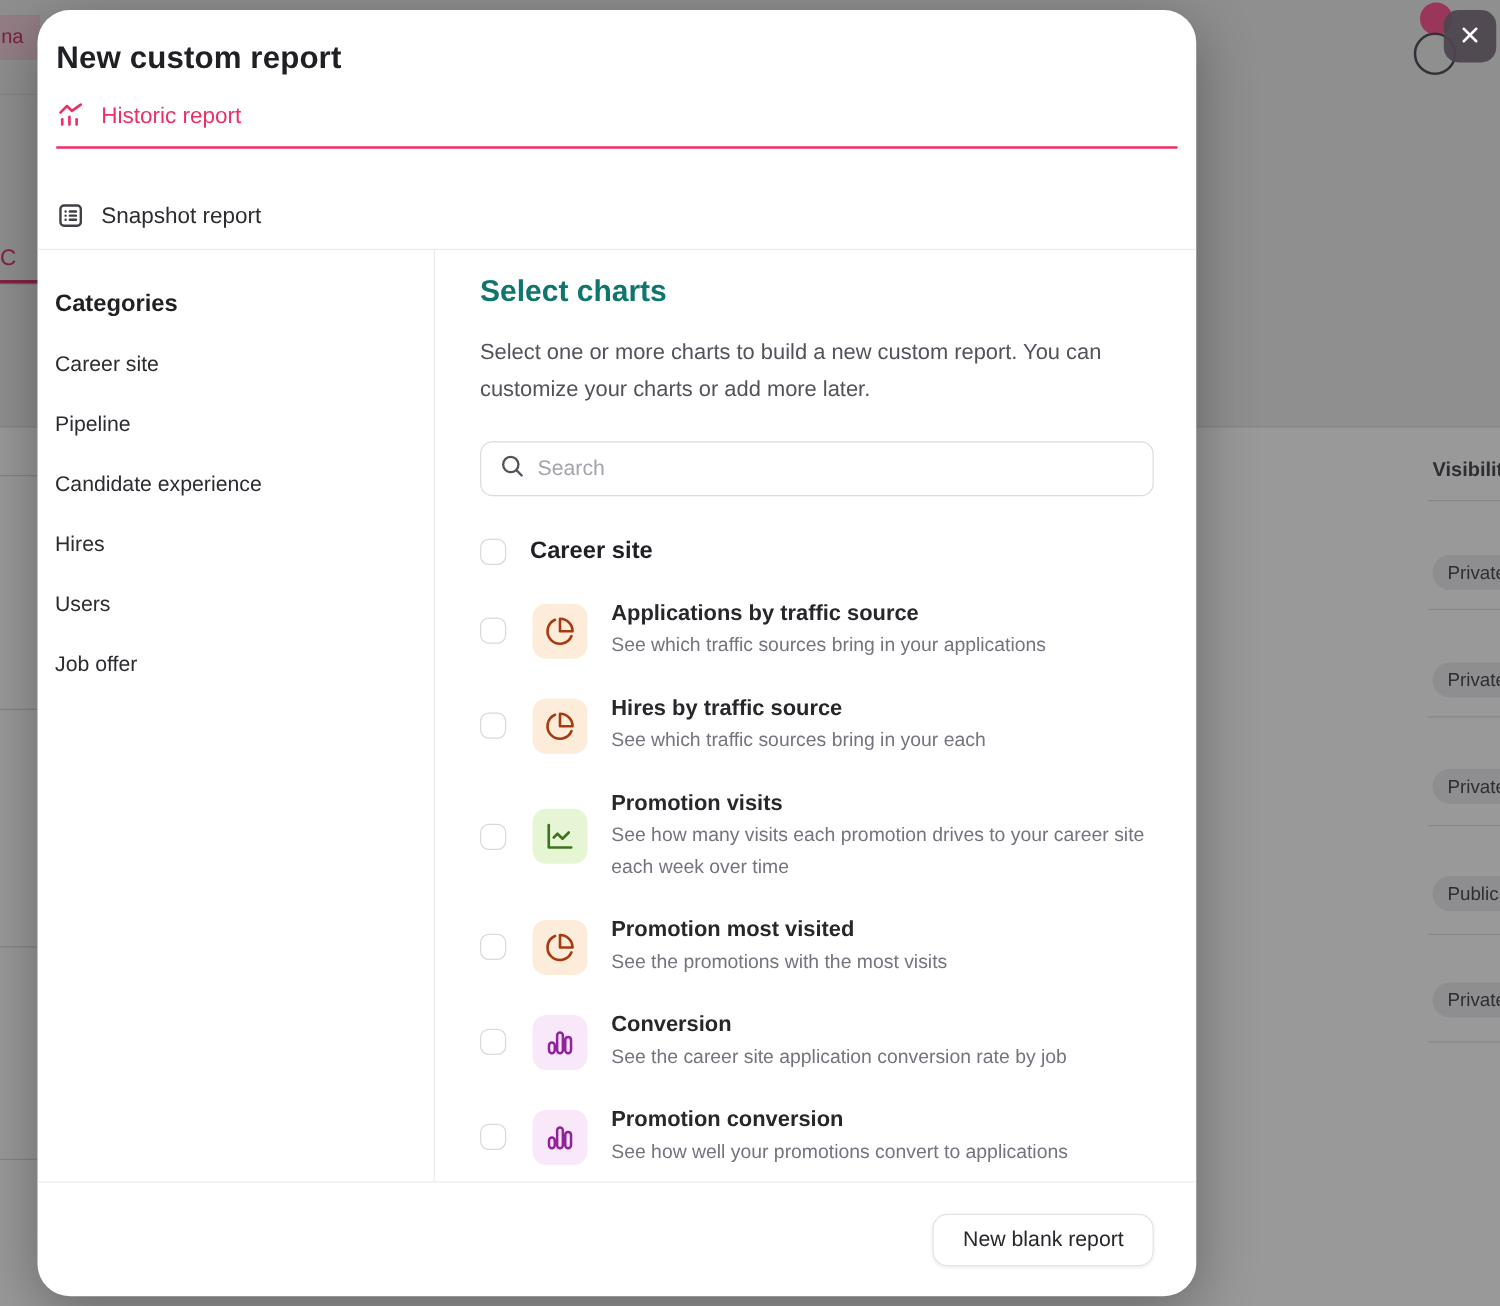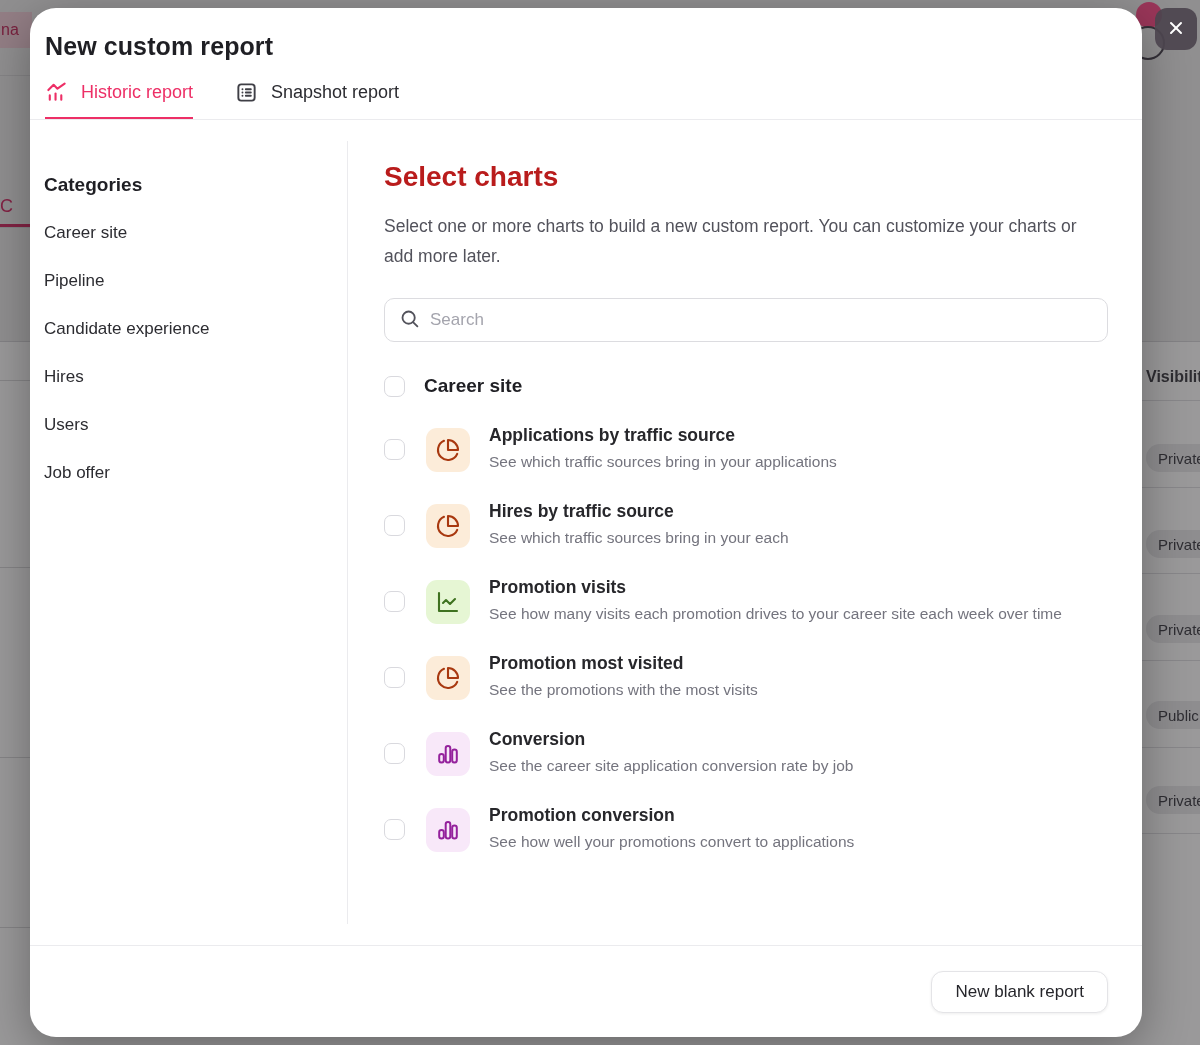--- a/index.html
+++ b/index.html
@@ -18,36 +18,36 @@
   .u-rline { position:absolute; background:#dfdfe2; height:1px; left:1142px; width:58px; }
   .u-vis-header { position:absolute; left:1146px; top:368px; font-size:16px; font-weight:700; color:#3f3f46; white-space:nowrap; }
   .u-badge { position:absolute; left:1146px; width:80px; height:28px; border-radius:14px; background:#e9e9ec; color:#3f3f46; font-size:15px; display:flex; align-items:center; padding-left:12px; white-space:nowrap; }
   .u-avatar-badge { position:absolute; left:1136px; top:2px; width:26px; height:26px; border-radius:50%; background:#ff4f8b; }
   .u-avatar-ring { position:absolute; left:1131px; top:26px; width:34px; height:34px; border-radius:50%; border:2.5px solid #4a4550; background:transparent; }
 
   
   .overlay { position:absolute; inset:0; background:rgba(25,22,26,0.44); }
 
   
-  .modal { position:absolute; left:30px; top:8px; width:1112px; height:1029px; background:#fff; border-radius:26px; box-shadow:0 12px 48px rgba(0,0,0,0.32); display:flex; flex-direction:column; overflow:hidden;gap:21px; }
+  .modal { position:absolute; left:30px; top:8px; width:927px; height:1029px; background:#fff; border-radius:26px; box-shadow:0 12px 48px rgba(0,0,0,0.32); display:flex; flex-direction:column; overflow:hidden; }
 
   .m-header { padding:24px 15px 0 15px; border-bottom:1px solid #ebebee; flex:0 0 auto; }
   .m-title { font-size:25px; font-weight:700; color:#1f1f24; letter-spacing:0.1px; }
-  .m-tabs { display:flex; gap:42px; margin-top:20px; }
+  .m-tabs { display:flex; gap:42px; margin-top:20px;flex-direction:column; }
   .m-tab { display:flex; align-items:center; gap:13px; padding-bottom:13px; font-size:18px; font-weight:500; color:#2c2c31; cursor:pointer; border-bottom:2.5px solid transparent; }
   .m-tab.active { color:#ed2f66; border-bottom-color:#ed2f66; }
   .m-tab svg { display:block; }
 
   .m-body { display:flex; flex:1 1 auto; min-height:0; }
   .m-sidebar { width:318px; flex:0 0 auto; border-right:1px solid #ebebee; padding:33px 20px 0 14px; }
   .m-cats-heading { font-size:19px; font-weight:700; color:#1f1f24; margin-bottom:27px; }
   .m-cat-item { font-size:17px; color:#2c2c31; margin-bottom:28px; cursor:pointer; }
 
   .m-content { flex:1 1 auto; padding:20px 34px 0 36px; overflow:hidden; }
-  .m-content h2 { font-size:28px; font-weight:700; color:#b91c1c; margin-bottom:18px; }
+  .m-content h2 { font-size:24px; font-weight:700; color:#0f766e; margin-bottom:18px; }
   .m-desc { font-size:17.5px; color:#52525b; line-height:30px; max-width:700px; margin-bottom:27px; }
 
   .m-search { display:flex; align-items:center; gap:10px; height:44px; border:1px solid #dcdce0; border-radius:10px; padding:0 14px; background:#fff; }
   .m-search input { border:none; outline:none; flex:1; font-size:17px; color:#2c2c31; font-family:inherit; background:transparent; }
   .m-search input::placeholder { color:#a4a4ad; }
 
   .m-section-header { display:flex; align-items:center; gap:19px; margin-top:33px; margin-bottom:28px; }
   .m-section-header .label { font-size:19px; font-weight:700; color:#1f1f24; }
 
   .checkbox { width:21px; height:21px; border:1.5px solid #d9d9de; border-radius:7px; background:#fff; flex:0 0 auto; cursor:pointer; }

